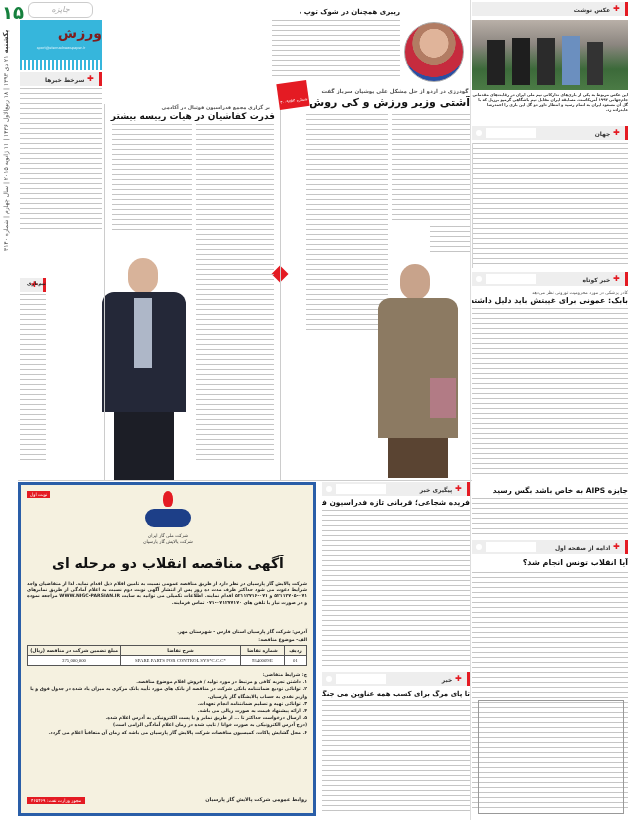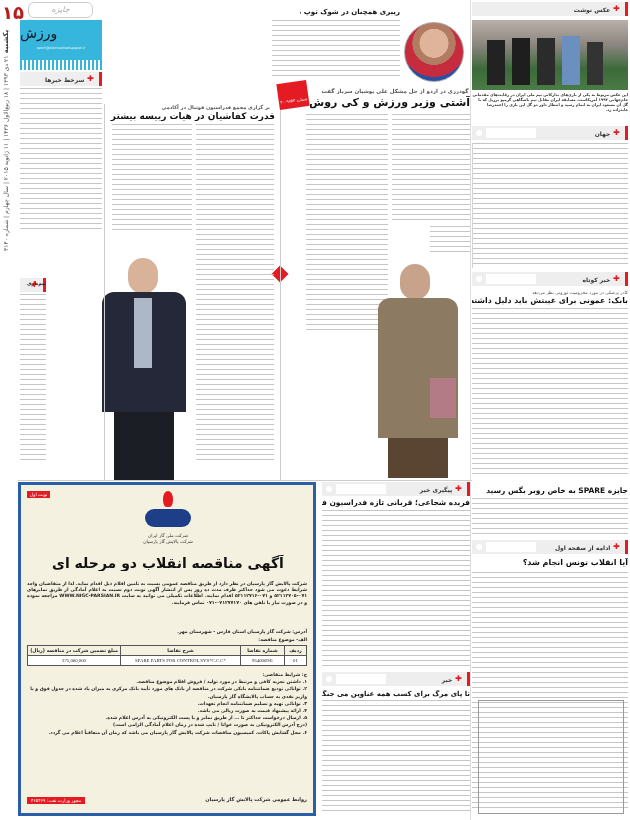--- a/index.html
+++ b/index.html
@@ -15,30 +15,30 @@
 .sec-hdr .white{position:absolute;left:14px;width:50px;height:10px;top:2px;background:#fff}
 .sec-hdr .dot{position:absolute;left:4px;top:4px;width:6px;height:6px;border-radius:3px;background:#fff}
 .headline{font-weight:bold;color:#111;white-space:nowrap;overflow:hidden}
 .kicker{color:#555;white-space:nowrap;overflow:hidden}
 .vline{position:absolute;width:1px;background:#ccc}
 .hline{position:absolute;height:1px;background:#ccc}
 </style>
 </head>
 <body>
 
-<div class="abs" style="left:2px;top:2px;width:22px;height:22px;font-size:18px;color:#b91c1c;text-align:center;line-height:22px;font-weight:bold">۱۵</div>
+<div class="abs" style="left:2px;top:2px;width:22px;height:22px;font-size:18px;color:#15803d;text-align:center;line-height:22px;font-weight:bold">۱۵</div>
 <div class="abs" style="left:2px;top:30px;width:16px;height:300px;writing-mode:vertical-rl;transform:rotate(180deg);font-size:6px;color:#555;white-space:nowrap;overflow:hidden">
   <span style="font-weight:bold;color:#333;font-size:7px">یکشنبه</span>
   <span>۲۱ دی ۱۳۹۳ | ۱۸ ربیع‌الاول ۱۴۳۶ | ۱۱ ژانویه ۲۰۱۵ | سال چهارم | شماره ۳۱۴۰</span>
 </div>
 
 <div class="abs" style="left:28px;top:2px;width:65px;height:16px;border:1px solid #ccc;border-radius:6px;font-size:8px;color:#aaa;text-align:center;line-height:14px;font-style:italic">جایزه</div>
 
 <div class="abs" style="left:20px;top:20px;width:82px;height:40px;background:#36b6dc">
-  <div style="color:#0f172a;font-size:14px;font-weight:normal;text-align:left;line-height:26px">ورزش</div>
+  <div style="color:#7f1d1d;font-size:14px;font-weight:bold;text-align:right;line-height:26px">ورزش</div>
   <div style="color:#dff4fb;font-size:3.5px;text-align:center;direction:ltr">sport@etemadnewspaper.ir</div>
 </div>
 <div class="abs" style="left:20px;top:60px;width:82px;height:10px;background:repeating-linear-gradient(90deg,#36b6dc 0 2px,#fff 2px 4px)"></div>
 
 <div class="sec-hdr" style="left:20px;top:72px;width:82px">
   <div class="bar"></div>
     <span class="plus">✚</span>
   <span class="lbl">سرخط خبرها</span>
 </div>
 <div class="abs txt lines" style="left:20px;top:88px;width:82px;height:142px"></div>
@@ -77,21 +77,21 @@
   <div class="white"></div>
     <div class="dot"></div>
   <div class="bar"></div>
     <span class="plus">✚</span>
   <span class="lbl">خبر کوتاه</span>
 </div>
 <div class="abs kicker" style="left:472px;top:290px;width:156px;font-size:4.5px">کادر پزشکی در مورد محرومیت تورونی نظر می‌دهد</div>
 <div class="abs headline" style="left:472px;top:296px;width:156px;font-size:7.8px">بابک: عمونی برای غیبتش باید دلیل داشته باشد</div>
 <div class="abs txt lines" style="left:472px;top:308px;width:156px;height:170px"></div>
 
-<div class="abs headline" style="left:472px;top:486px;width:156px;font-size:7.5px">جایزه SPARE به خاص روبر بگس رسید</div>
+<div class="abs headline" style="left:472px;top:486px;width:156px;font-size:7.5px">جایزه AIPS به خاص باشد بگس رسید</div>
 <div class="abs txt lines" style="left:472px;top:498px;width:156px;height:40px"></div>
 
 <div class="sec-hdr" style="left:472px;top:540px;width:156px">
   <div class="white"></div>
     <div class="dot"></div>
   <div class="bar"></div>
     <span class="plus">✚</span>
   <span class="lbl">ادامه از صفحه اول</span>
 </div>
 <div class="abs headline" style="left:472px;top:558px;width:156px;font-size:8px">آیا انقلاب تونس انجام شد؟</div>

